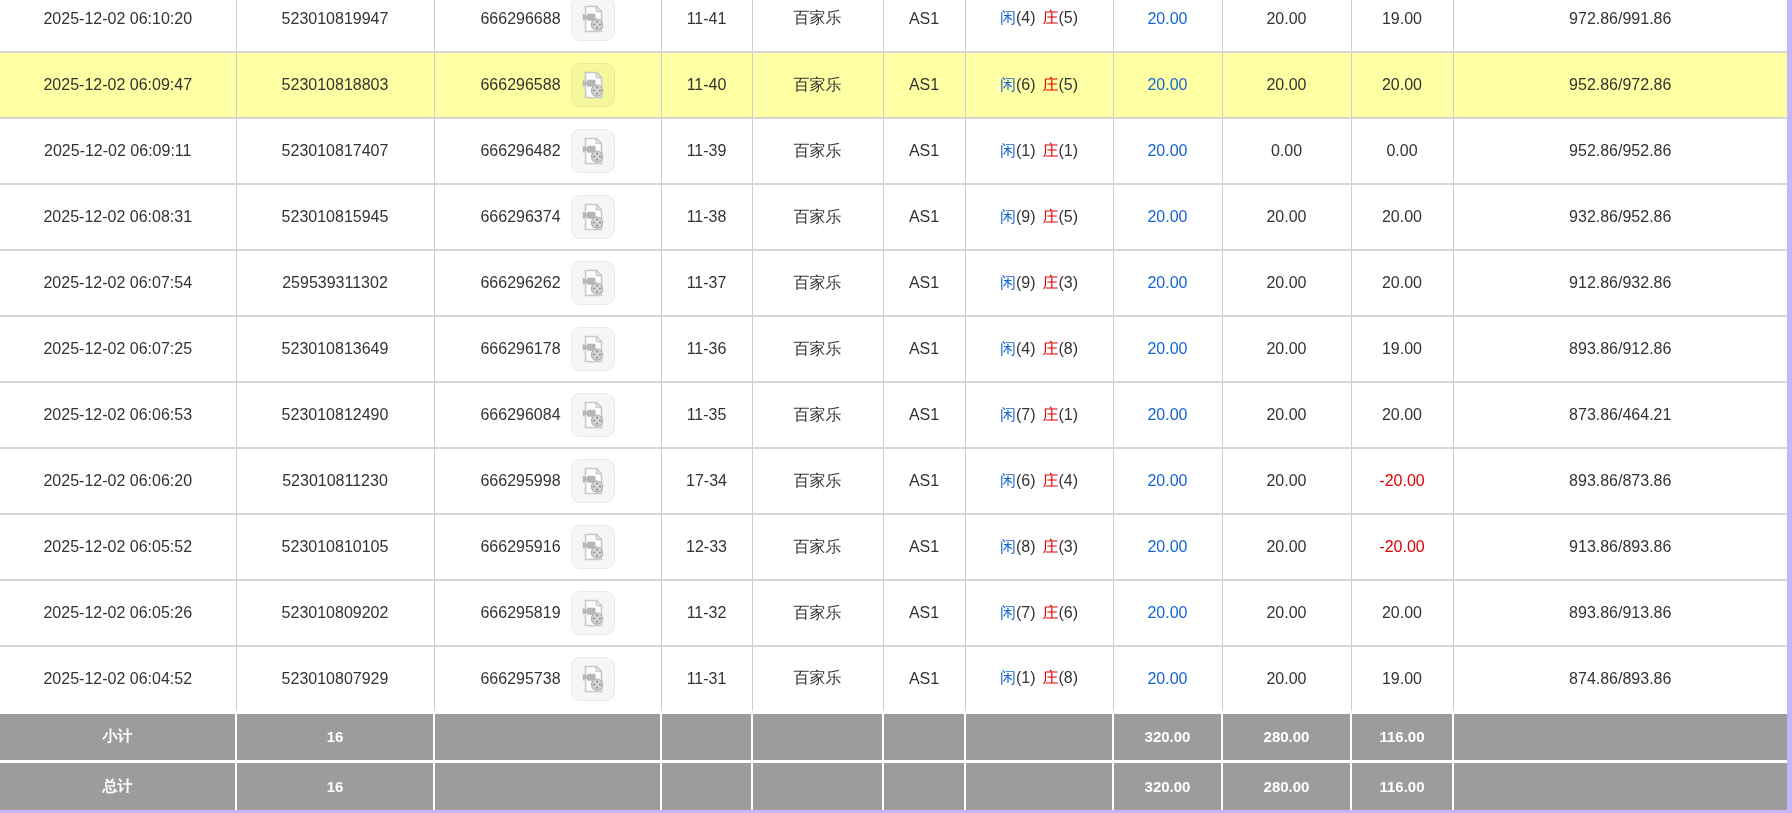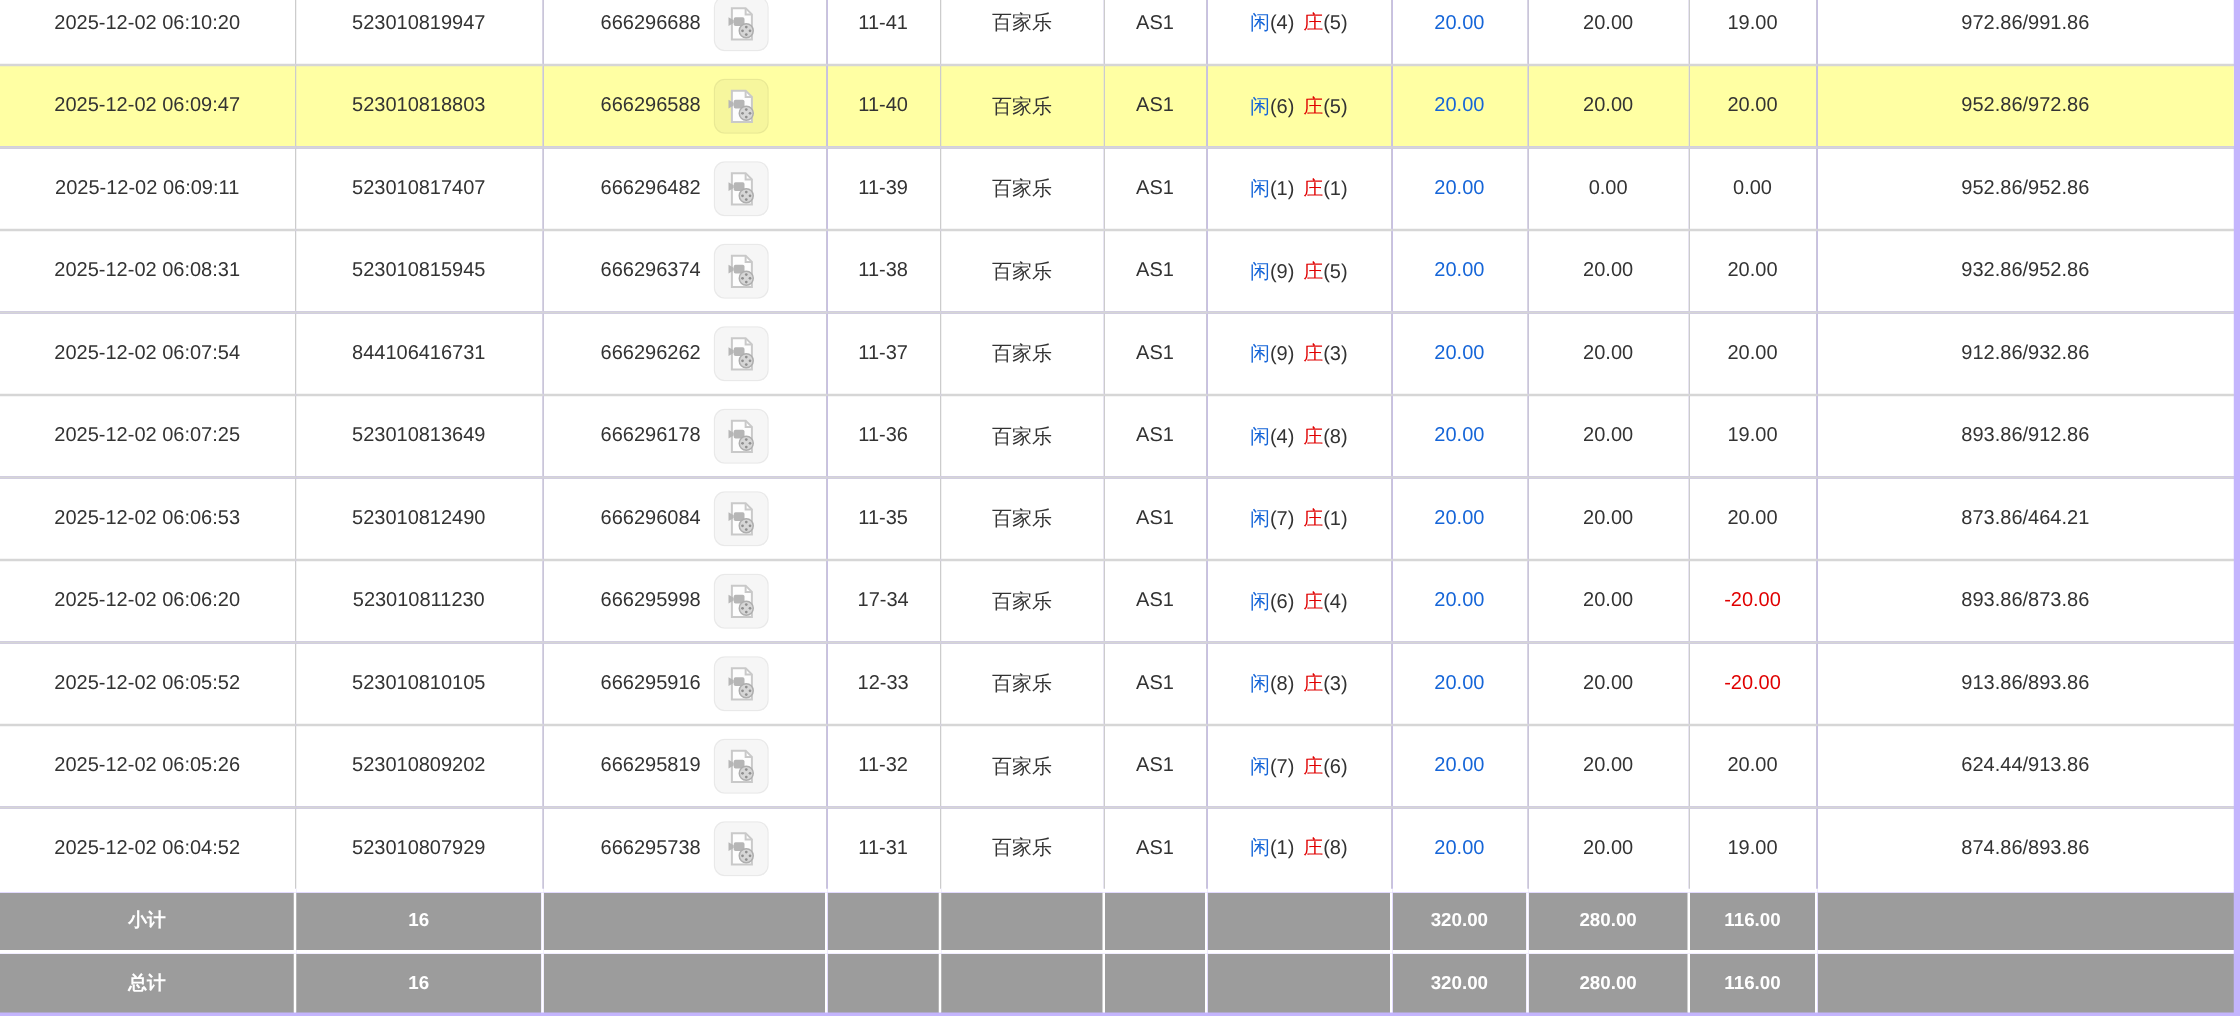--- a/index.html
+++ b/index.html
@@ -233,21 +233,21 @@
     </td>
     <td>
       <a class="bet-link">20.00</a>
     </td>
     <td>20.00</td>
     <td>20.00</td>
     <td>932.86/952.86</td>
   </tr>
         <tr class="record-row">
     <td>2025-12-02 06:07:54</td>
-    <td>844106416731</td>
+    <td>259539311302</td>
     <td>
       <div class="round-wrap">
         <span>666296262</span>
         <span class="video-btn">
           <svg width="30" height="30" viewBox="0 0 30 30" aria-hidden="true">
             <path d="M7.5 2.5 h11 l5 5 v20 h-16 z" fill="#fdfdfd" stroke="#c9c9c9" stroke-width="1.6"></path>
             <path d="M18.5 2.5 v5 h5" fill="none" stroke="#c9c9c9" stroke-width="1.6"></path>
             <polygon points="9,12.2 4.8,9.8 4.8,16.8 9,14.4" fill="#b6b6b6"></polygon>
             <rect x="9" y="9.8" width="8.6" height="7" rx="1.4" fill="#b6b6b6"></rect>
             <circle cx="19" cy="20.6" r="5.6" fill="#d6d6d6" stroke="#aeaeae" stroke-width="1.2"></circle>
@@ -433,21 +433,21 @@
     <td>百家乐</td>
     <td>AS1</td>
     <td>
       <span class="p-label">闲</span><span class="pts">(7)</span><span class="res-gap"></span><span class="b-label">庄</span><span class="pts">(6)</span>
     </td>
     <td>
       <a class="bet-link">20.00</a>
     </td>
     <td>20.00</td>
     <td>20.00</td>
-    <td>624.44/913.86</td>
+    <td>893.86/913.86</td>
   </tr>
         <tr class="record-row">
     <td>2025-12-02 06:04:52</td>
     <td>523010807929</td>
     <td>
       <div class="round-wrap">
         <span>666295738</span>
         <span class="video-btn">
           <svg width="30" height="30" viewBox="0 0 30 30" aria-hidden="true">
             <path d="M7.5 2.5 h11 l5 5 v20 h-16 z" fill="#fdfdfd" stroke="#c9c9c9" stroke-width="1.6"></path>

